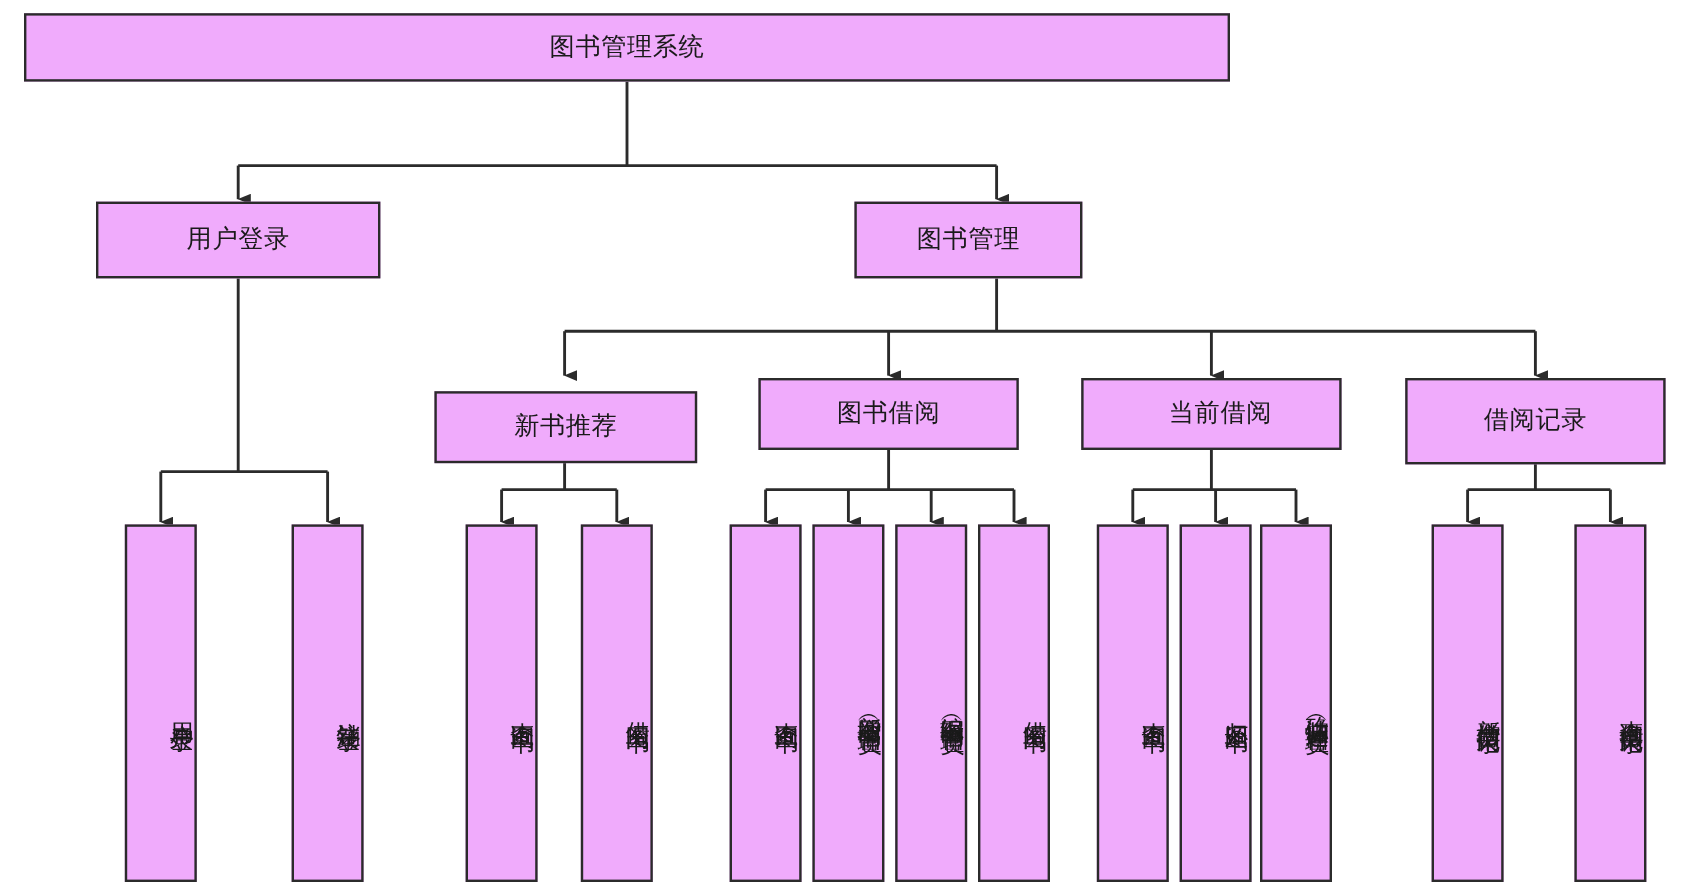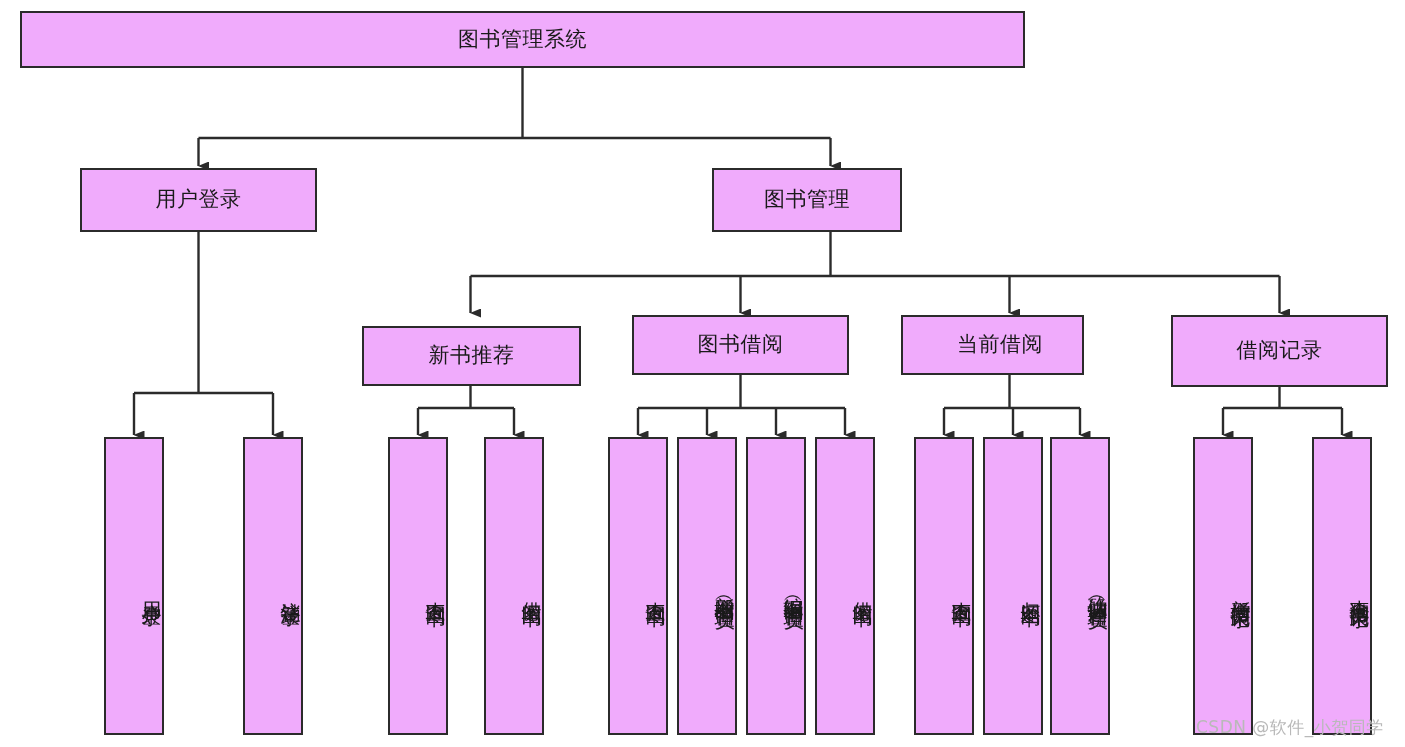--- a/index.html
+++ b/index.html
@@ -118,21 +118,21 @@
       </div>
       <div class="node horiz" style="left: 712px; top: 168px; width: 190px; height: 64px; text-align: center;">
         <span>图书管理</span>
       </div>
       <div class="node horiz" style="left: 362px; top: 315px; width: 219px; height: 60px; margin-top: 11px;">
         <span>新书推荐</span>
       </div>
       <div class="node horiz" style="left: 632px; top: 315px; width: 217px; height: 60px;">
         <span>图书借阅</span>
       </div>
-      <div class="node horiz" style="left: 901px; top: 315px; width: 183px; height: 60px; padding-left: 15px;">
+      <div class="node horiz" style="left: 901px; top: 315px; width: 217px; height: 60px; padding-left: 15px;">
         <span>当前借阅</span>
       </div>
       <div class="node horiz" style="left: 1171px; top: 315px; width: 217px; height: 72px;">
         <span>借阅记录</span>
       </div>
       <div class="node vert" style="left: 104px; top: 437px; width: 60px; height: 298px;">
         <span>用户登录</span>
       </div>
       <div class="node vert" style="left: 243px; top: 437px; width: 60px; height: 298px;">
         <span>注销登录</span>
@@ -165,15 +165,14 @@
         <span>确认归还（管理员）</span>
       </div>
       <div class="node vert" style="left: 1193px; top: 437px; width: 60px; height: 298px;">
         <span>新增借阅记录</span>
       </div>
       <div class="node vert" style="left: 1312px; top: 437px; width: 60px; height: 298px;">
         <span>查询借阅记录</span>
       </div>
     </div>
 
-  <div class="watermark" style="left: 1196px; top: 716px;">CSDN @软件_小贺同学</div>
 
 </div>
 
 </body></html>

